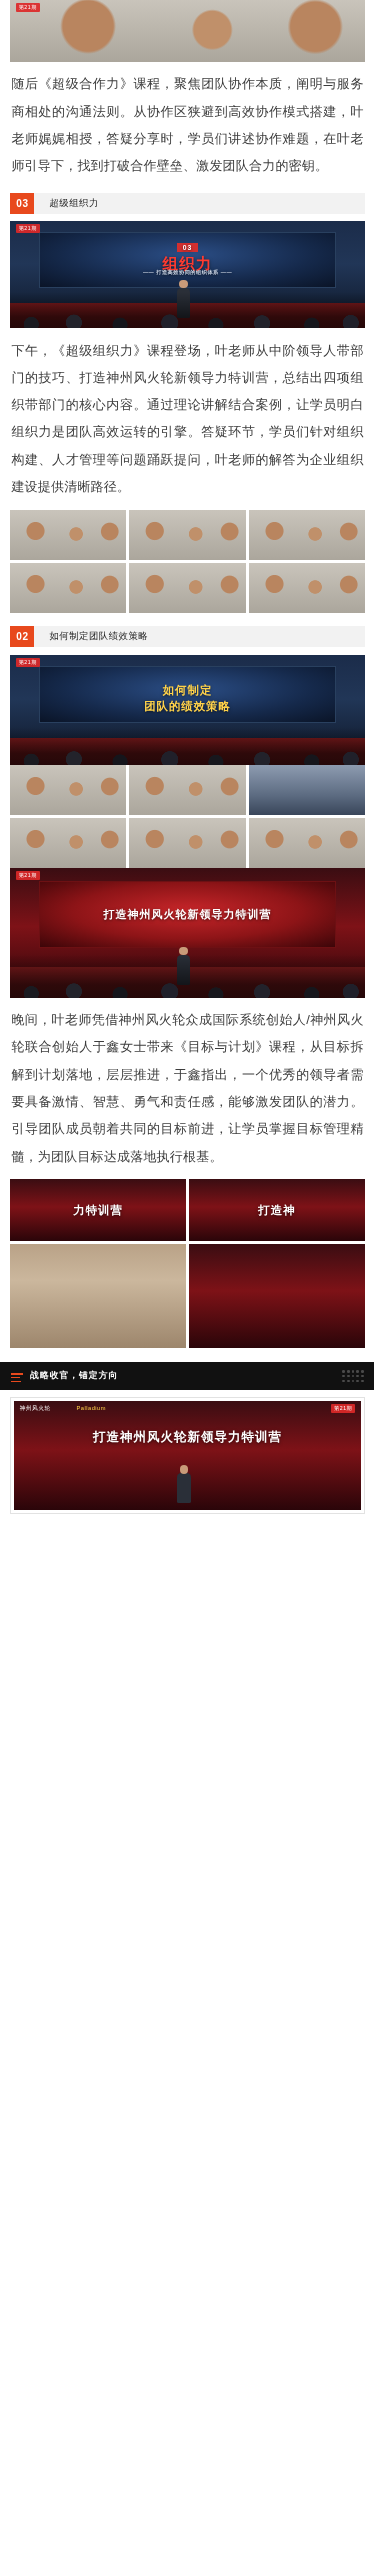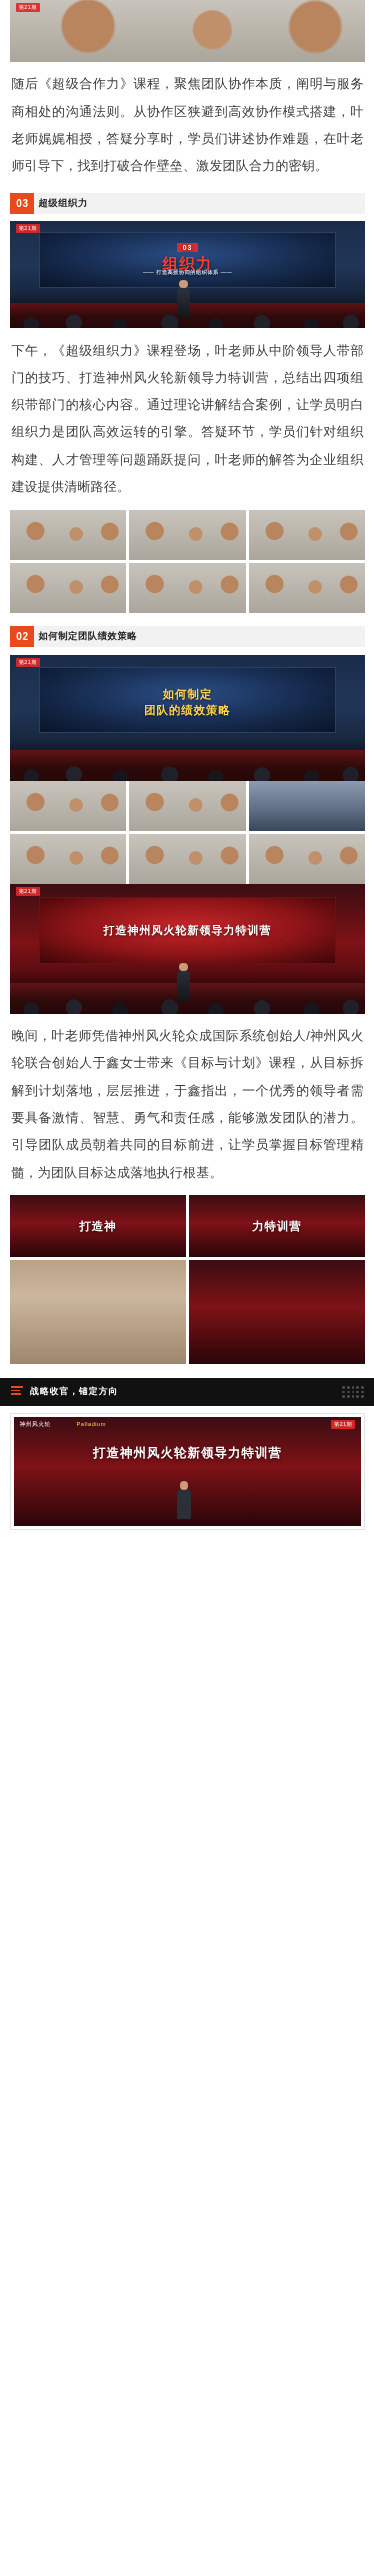--- a/index.html
+++ b/index.html
@@ -40,24 +40,24 @@
     display: flex;
     align-items: center;
     justify-content: center;
     width: 24px;
     letter-spacing: 0.5px;
   }
   .sec-head .ttl {
     background: #f2f2f2;
     color: #222222;
     font-size: 9.4px;
-    font-weight: bold;
+    font-weight: normal;
     display: flex;
     align-items: center;
-    padding-left: 4px;
+    padding-left: 15px;
     flex: 1;
     letter-spacing: 0.5px;
   }
 
   
   .para {
     font-size: 13px;
     line-height: 2.1;
     color: #3c3c3c;
     text-align: justify;
@@ -190,21 +190,21 @@
       radial-gradient(circle at 22% 42%, #b9855f 0 9%, transparent 10%),
       radial-gradient(circle at 57% 48%, #c0906a 0 9%, transparent 10%),
       radial-gradient(circle at 86% 43%, #b9855f 0 8%, transparent 9%);
   }
 
   
   .dark-bar {
     background: #111111;
     color: #ffffff;
     display: flex;
-    align-items: flex-start;
+    align-items: flex-end;
     padding: 8.3px 11.4px;
     margin-top: 13.5px;
     gap: 7.3px;
   }
   .dark-bar .bars {
     display: flex;
     flex-direction: column;
     gap: 2.1px;
   }
   .dark-bar .bars i {
@@ -297,21 +297,21 @@
     <div class="photo crowd" style="height:50px"></div>
     <div class="photo crowd" style="height:50px"></div>
     <div class="photo crowd" style="height:50px"></div>
   </div>
 
   <div class="sec-head">
     <div class="num">02</div>
     <div class="ttl">如何制定团队绩效策略</div>
   </div>
 
-  <div class="full photo stage" style="height:126px">
+  <div class="full photo stage" style="height:110px">
     <div class="led">
       <div class="led-txt" style="top:30%;font-size:11.4px;color:#ffd24a;white-space:pre-line;line-height:1.35">如何制定
 团队的绩效策略</div>
     </div>
     <div class="floorline"></div>
     <div class="heads"></div>
     <span class="corner-tag">第21期</span>
   </div>
 
 
@@ -334,24 +334,24 @@
     <div class="floorline"></div>
     <div class="speaker"></div>
     <div class="heads"></div>
     <span class="corner-tag">第21期</span>
   </div>
 
   <p class="para">晚间，叶老师凭借神州风火轮众成国际系统创始人/神州风火轮联合创始人于鑫女士带来《目标与计划》课程，从目标拆解到计划落地，层层推进，于鑫指出，一个优秀的领导者需要具备激情、智慧、勇气和责任感，能够激发团队的潜力。引导团队成员朝着共同的目标前进，让学员掌握目标管理精髓，为团队目标达成落地执行根基。</p>
 
   <div class="grid2">
     <div class="photo reddeck" style="height:62px">
+      <div class="led-txt" style="top:38%;font-size:11.4px;color:#fff;font-weight:bold">力特训营</div>
+    </div>
+    <div class="photo reddeck" style="height:62px">
       <div class="led-txt" style="top:38%;font-size:11.4px;color:#fff;font-weight:bold">打造神</div>
-    </div>
-    <div class="photo reddeck" style="height:62px">
-      <div class="led-txt" style="top:38%;font-size:11.4px;color:#fff;font-weight:bold">力特训营</div>
     </div>
   </div>
   <div class="grid2" style="margin-top:3.1px">
     <div class="photo hall" style="height:104px"></div>
     <div class="photo reddeck" style="height:104px"></div>
   </div>
 
   <div class="dark-bar">
     <span class="bars">
         <i></i>

